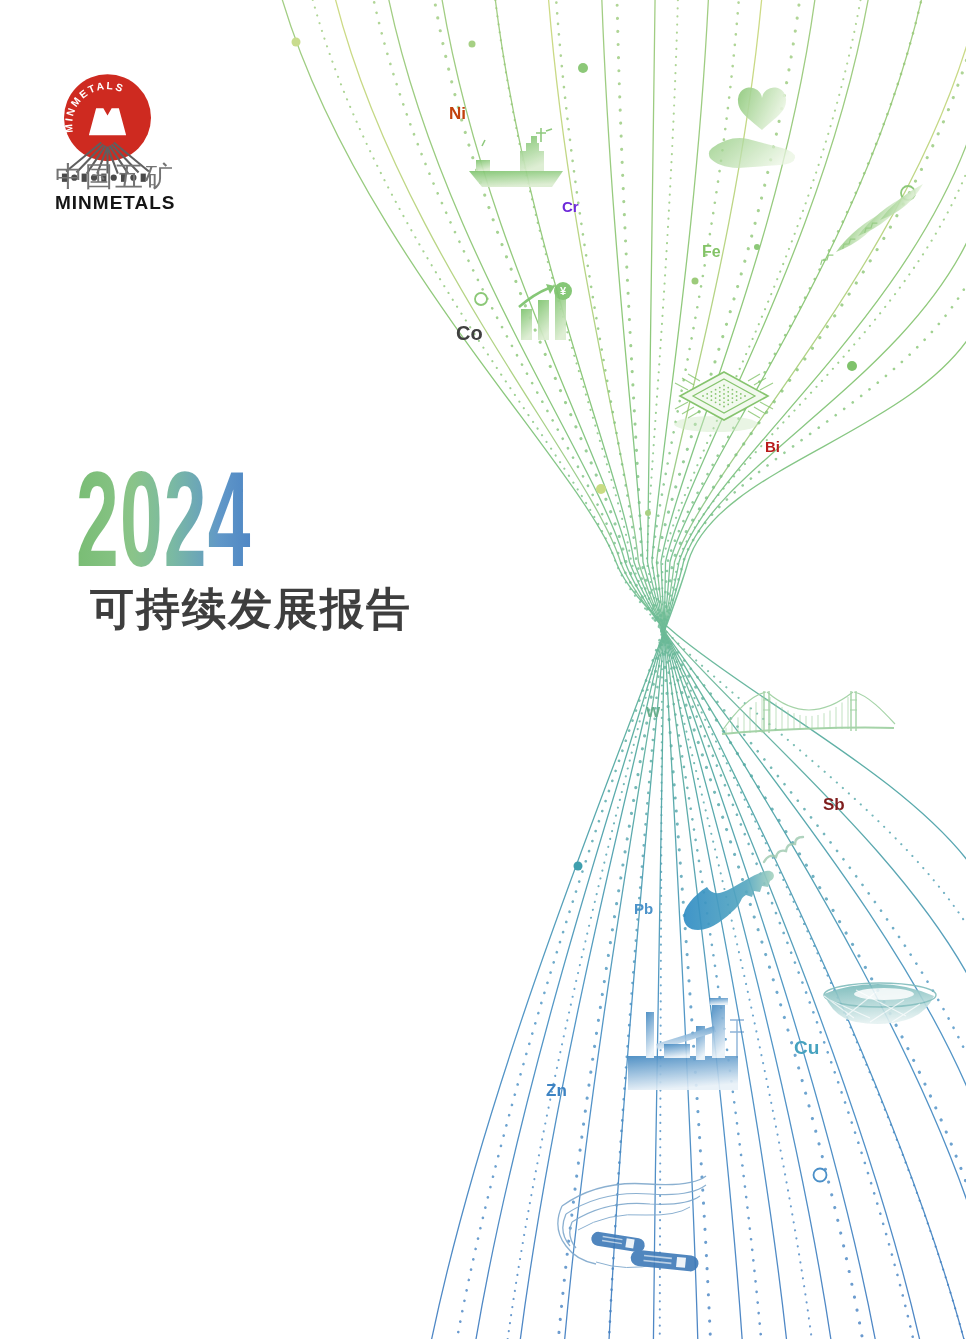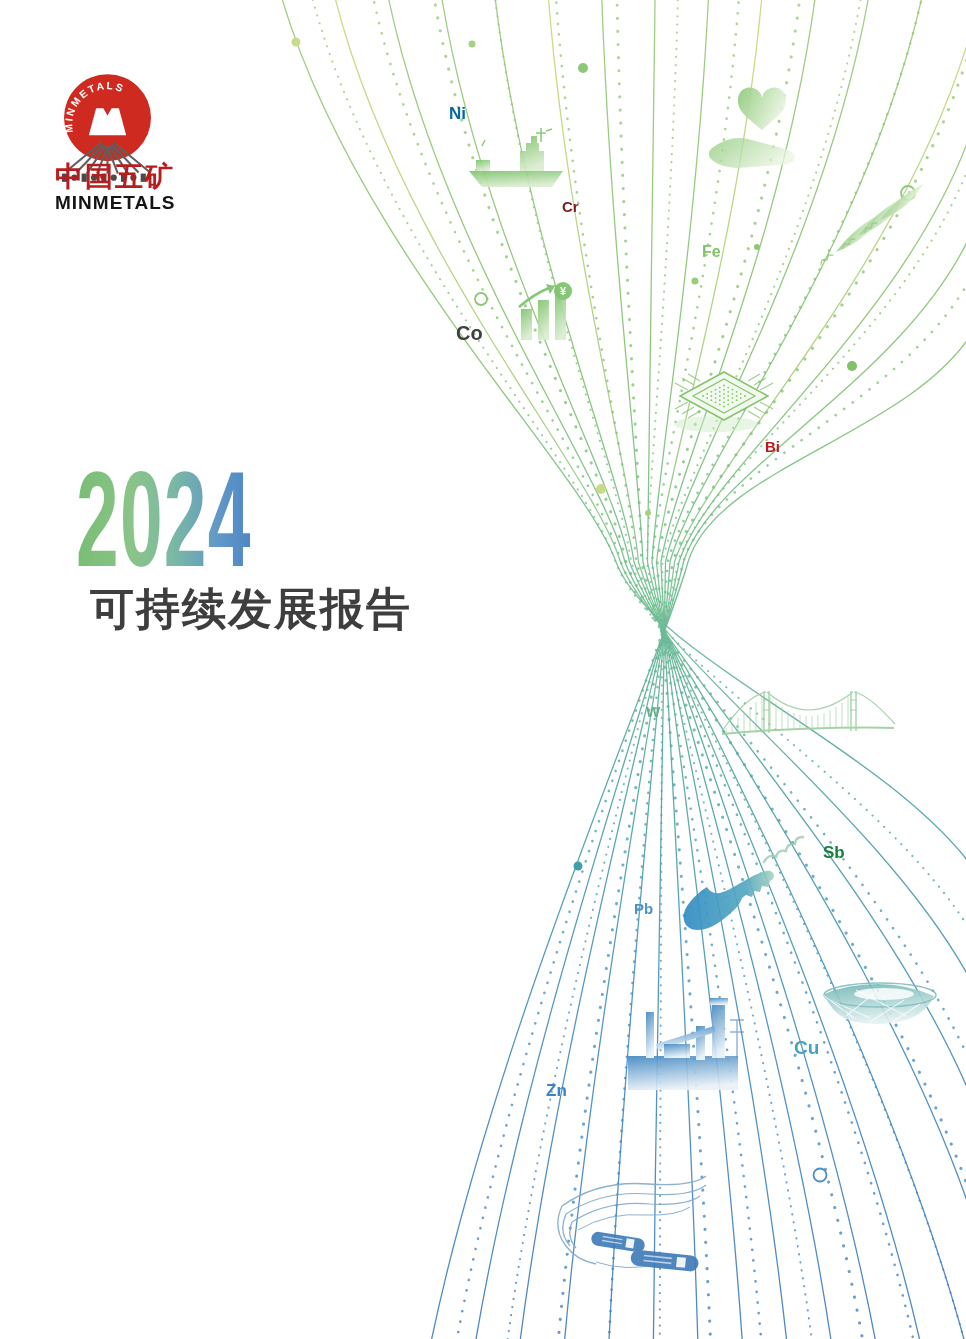--- a/index.html
+++ b/index.html
@@ -2,21 +2,21 @@
 <html><head>
 <meta charset="utf-8">
 <style>
   html,body{margin:0;padding:0;background:#fff;}
   .page{position:relative;width:966px;height:1339px;background:#ffffff;overflow:hidden;
         font-family:"Liberation Sans","DejaVu Sans",sans-serif;}
   svg.layer{position:absolute;left:0;top:0;width:966px;height:1339px;}
   
   .logo-block{position:absolute;left:45px;top:70px;width:220px;}
   .logo-emblem{display:block;}
-  .brand-cn{position:absolute;left:10px;top:88px;font-size:28px;font-weight:bold;color:#b91c1c;
+  .brand-cn{position:absolute;left:10px;top:88px;font-size:28px;font-weight:normal;color:#737373;
             letter-spacing:2px;white-space:nowrap;}
   .brand-en{position:absolute;left:10px;top:122px;font-size:19px;font-weight:bold;color:#151515;
             letter-spacing:1px;white-space:nowrap;}
   
   .year{position:absolute;left:76px;top:452px;font-size:128px;font-weight:bold;line-height:1;
         letter-spacing:2px;transform:scaleX(0.60) scaleY(1.06);transform-origin:left top;
         background:linear-gradient(90deg,#79bd74 0%,#8ac489 32%,#7ab9a3 55%,#6097c8 82%,#4e86c4 100%);
         -webkit-background-clip:text;background-clip:text;color:transparent;}
   .report-title{position:absolute;left:76px;top:566px;margin:14px;font-size:44px;font-weight:bold;
         color:#3e3e3e;letter-spacing:2px;white-space:nowrap;}
@@ -303,24 +303,24 @@
       </g>
     </svg>
     <div class="brand-cn">中国五矿</div>
     <div class="brand-en">MINMETALS</div>
   </div>
 
   <div class="year">2024</div>
   <h1 class="report-title">可持续发展报告</h1>
 
   <div id="labels">
-      <span class="el-label" style="left: 449px; top: 104px; font-size: 17px; color: #0369a1;">Ni</span>
-      <span class="el-label" style="left: 562px; top: 198px; font-size: 15px; color: #7f1d1d;">Cr</span>
+      <span class="el-label" style="left: 449px; top: 104px; font-size: 17px; color: #c2410c;">Ni</span>
+      <span class="el-label" style="left: 562px; top: 198px; font-size: 15px; color: #6d28d9;">Cr</span>
       <span class="el-label" style="left: 702px; top: 243px; font-size: 16px; color: rgb(131, 195, 103);">Fe</span>
       <span class="el-label" style="left: 456px; top: 322px; font-size: 20px; color: #404040;">Co</span>
       <span class="el-label" style="left: 765px; top: 438px; font-size: 15px; color: #b91c1c;">Bi</span>
       <span class="el-label" style="left: 646px; top: 703px; font-size: 15px; color: rgb(103, 174, 140);">W</span>
-      <span class="el-label" style="left: 823px; top: 843px; font-size: 17px; color: #15803d;">Sb</span>
+      <span class="el-label" style="left: 823px; top: 795px; font-size: 17px; color: #7f1d1d;">Sb</span>
       <span class="el-label" style="left: 634px; top: 900px; font-size: 15px; color: rgb(76, 147, 202); text-align: center;">Pb</span>
       <span class="el-label" style="left: 546px; top: 1081px; font-size: 17px; color: rgb(61, 131, 195);">Zn</span>
       <span class="el-label" style="left: 794px; top: 1037px; font-size: 19px; color: rgb(70, 162, 191);">Cu</span>
     </div>
 </div>
 
 </body></html>

